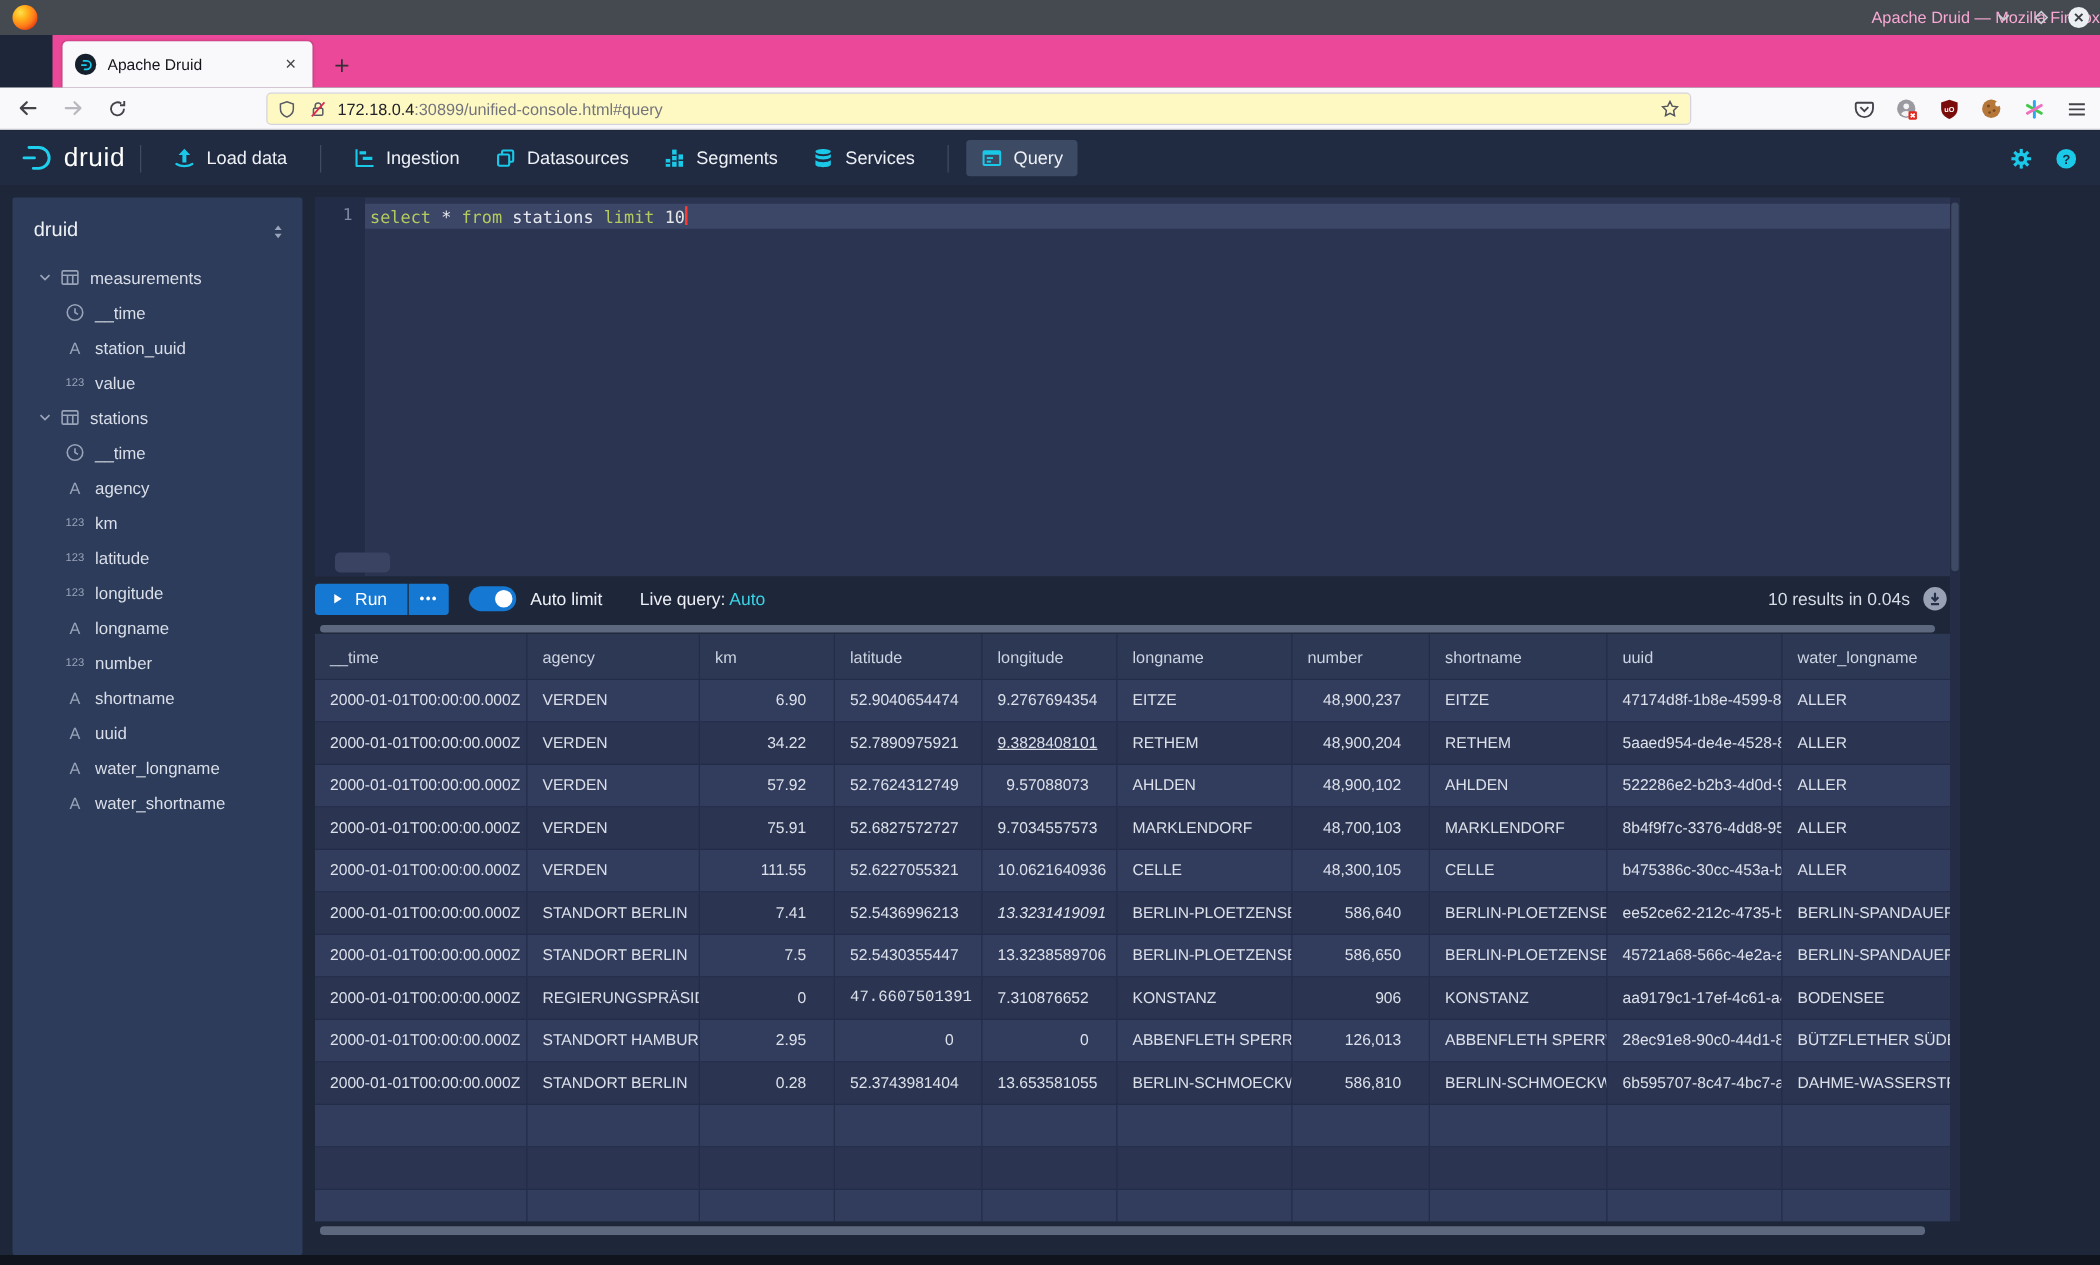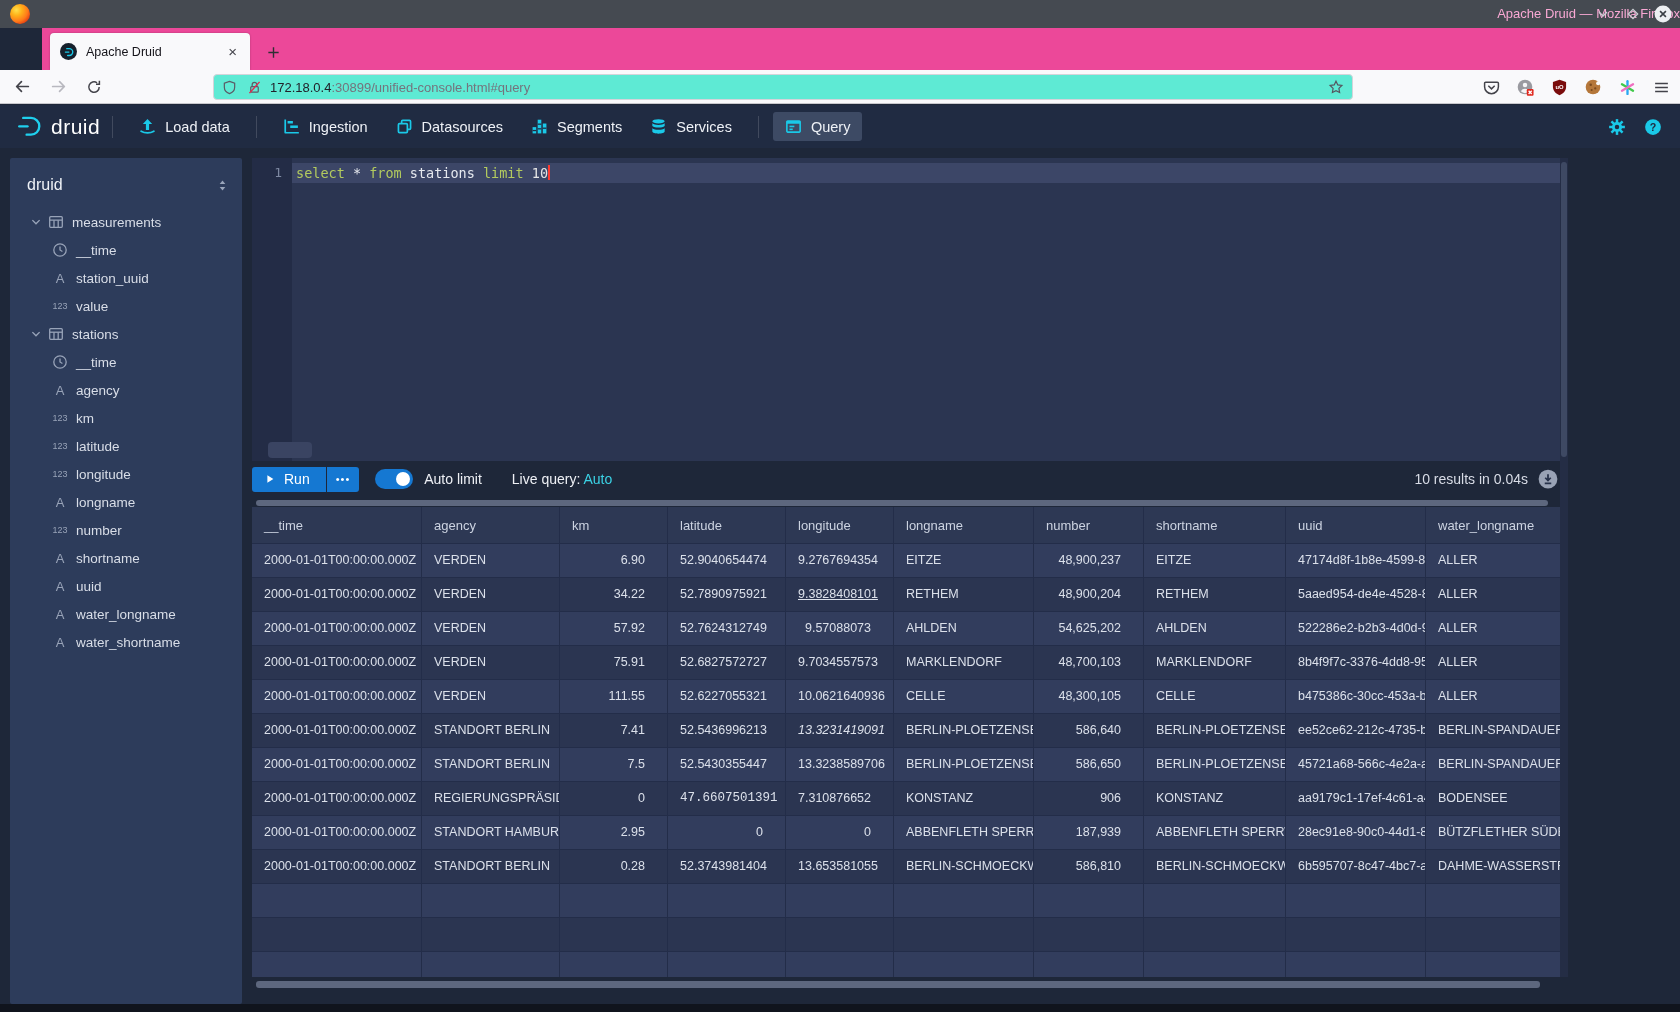--- a/index.html
+++ b/index.html
@@ -20,21 +20,21 @@
   .tab { position:absolute; left:8px; top:5px; width:200px; height:37px; background:#f9f9fb;
          border-radius:4px 4px 0 0; display:flex; align-items:center; padding:0 10px; box-shadow:0 0 2px rgba(0,0,0,.3); }
   .tab-fav { width:17px; height:17px; border-radius:50%; background:#16202c; display:flex; align-items:center; justify-content:center; flex:none; }
   .tab-title { font-size:12.5px; color:#15141a; margin-left:9px; flex:1; white-space:nowrap; overflow:hidden; }
   .tab-close { color:#45454c; font-size:15px; padding:0 3px; }
   .newtab { position:absolute; left:218px; top:11px; width:26px; height:26px; display:flex; align-items:center; justify-content:center; }
 
   .toolbar { position:absolute; left:0; top:70px; width:100%; height:34px; background:#f9f9fb;
              border-bottom:1px solid #c8c8cd; display:flex; align-items:center; }
   .navbtn { width:28px; height:28px; display:flex; align-items:center; justify-content:center; margin-left:8px; }
-  .urlbar { position:absolute; left:213px; top:4px; width:1140px; height:26px; background:#5eead4;
+  .urlbar { position:absolute; left:213px; top:4px; width:1140px; height:26px; background:#fef9c3;
             border:1px solid #d4d4da; border-radius:4px; display:flex; align-items:center; padding:0 8px; }
   .url-text { font-size:13px; margin-left:8px; white-space:nowrap; overflow:hidden; flex:1; }
   .url-host { color:#22222a; }
   .url-rest { color:#74747d; }
   .tb-right { position:absolute; right:10px; top:0; height:34px; display:flex; align-items:center; gap:16px; }
   .tb-ic { width:18px; height:18px; display:flex; align-items:center; justify-content:center; }
 
   
   .dnavbar { position:absolute; left:0; top:105px; width:100%; height:43px; background:#202b42;
              display:flex; align-items:center; padding-left:16px; }
@@ -531,21 +531,21 @@
         <div class="td" style="width: 140px;">5aaed954-de4e-4528-8f</div>
         <div class="td" style="width: 200px;">ALLER</div>
       </div>
       <div class="trow odd">
         <div class="td" style="width: 170px;">2000-01-01T00:00:00.000Z</div>
         <div class="td" style="width: 138px;">VERDEN</div>
         <div class="td num" style="width: 108px;">57.92</div>
         <div class="td num" style="width: 118px;">52.7624312749</div>
         <div class="td num" style="width: 108px;">9.57088073</div>
         <div class="td" style="width: 140px;">AHLDEN</div>
-        <div class="td num" style="width: 110px;">54,625,202</div>
+        <div class="td num" style="width: 110px;">48,900,102</div>
         <div class="td" style="width: 142px;">AHLDEN</div>
         <div class="td" style="width: 140px;">522286e2-b2b3-4d0d-9a</div>
         <div class="td" style="width: 200px;">ALLER</div>
       </div>
       <div class="trow even">
         <div class="td" style="width: 170px;">2000-01-01T00:00:00.000Z</div>
         <div class="td" style="width: 138px;">VERDEN</div>
         <div class="td num" style="width: 108px;">75.91</div>
         <div class="td num" style="width: 118px;">52.6827572727</div>
         <div class="td num" style="width: 108px;">9.7034557573</div>
@@ -603,21 +603,21 @@
         <div class="td" style="width: 140px;">aa9179c1-17ef-4c61-a48</div>
         <div class="td" style="width: 200px;">BODENSEE</div>
       </div>
       <div class="trow odd">
         <div class="td" style="width: 170px;">2000-01-01T00:00:00.000Z</div>
         <div class="td" style="width: 138px;">STANDORT HAMBURG</div>
         <div class="td num" style="width: 108px;">2.95</div>
         <div class="td num" style="width: 118px;">0</div>
         <div class="td num" style="width: 108px;">0</div>
         <div class="td" style="width: 140px;">ABBENFLETH SPERRWERK AP</div>
-        <div class="td num" style="width: 110px;">187,939</div>
+        <div class="td num" style="width: 110px;">126,013</div>
         <div class="td" style="width: 142px;">ABBENFLETH SPERRWERK AP</div>
         <div class="td" style="width: 140px;">28ec91e8-90c0-44d1-8f0</div>
         <div class="td" style="width: 200px;">BÜTZFLETHER SÜDERELBE</div>
       </div>
       <div class="trow even">
         <div class="td" style="width: 170px;">2000-01-01T00:00:00.000Z</div>
         <div class="td" style="width: 138px;">STANDORT BERLIN</div>
         <div class="td num" style="width: 108px;">0.28</div>
         <div class="td num" style="width: 118px;">52.3743981404</div>
         <div class="td num" style="width: 108px;">13.653581055</div>

